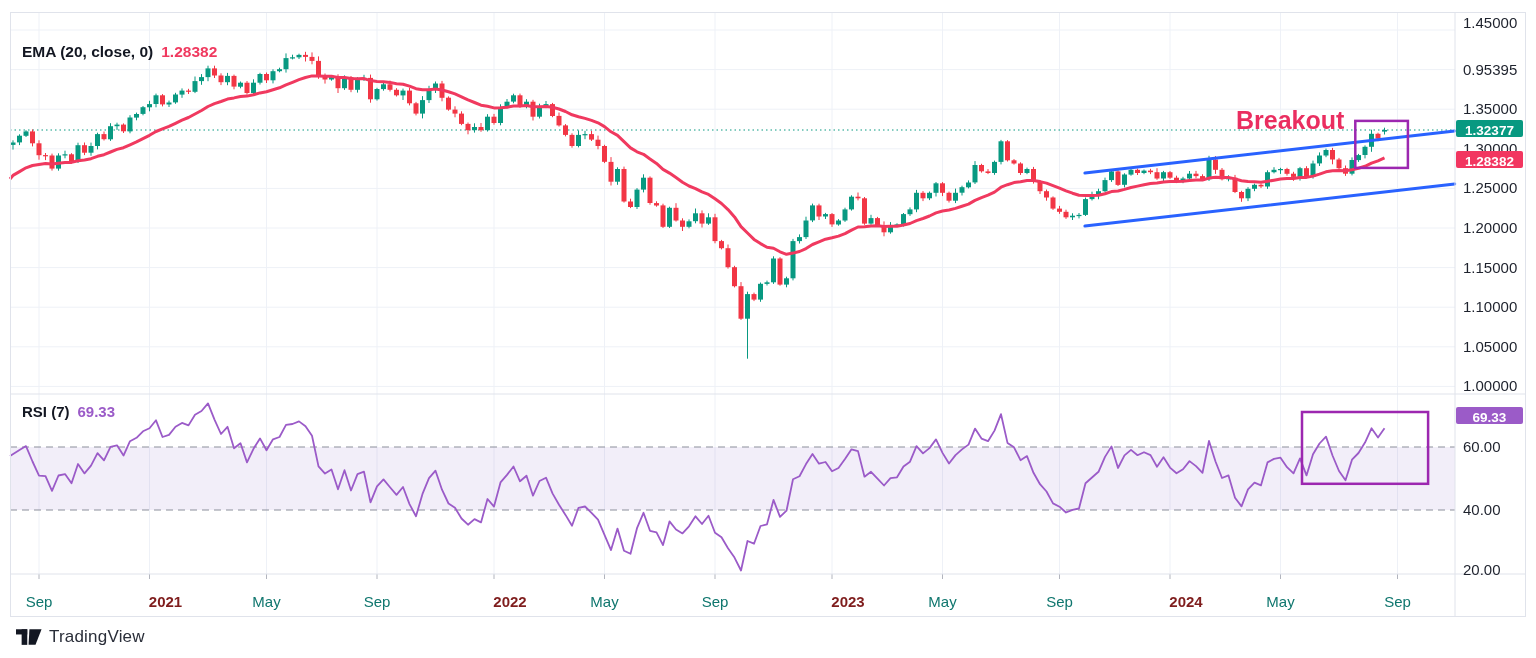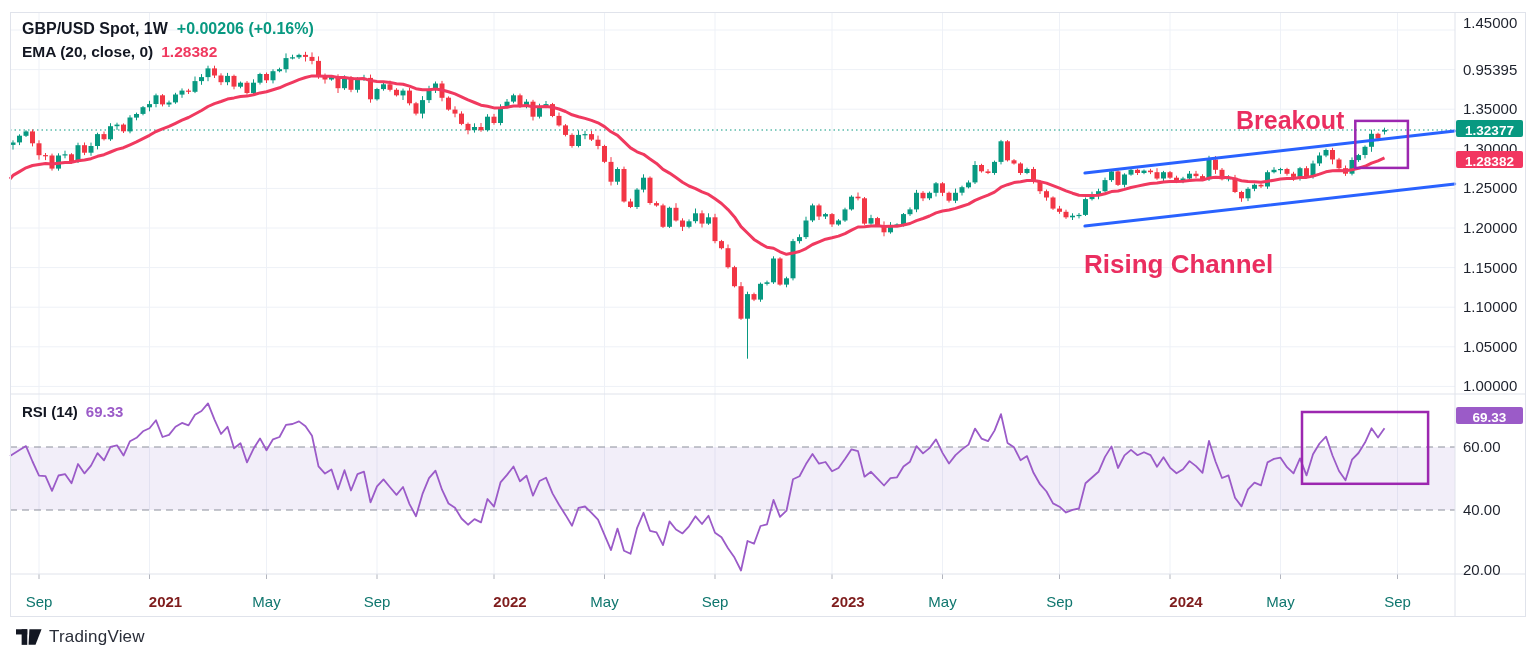--- a/index.html
+++ b/index.html
@@ -501,34 +501,30 @@
       <line x1="1084.9" y1="226" x2="1454.7" y2="184" stroke="#2962ff" stroke-width="3" stroke-linecap="round"></line>
       <path d="M10,456 L19.5,450 L26,446.1 L32.5,461.5 L39,475.6 L45.5,476.1 L52,490.9 L58.5,475.5 L65,474.1 L71.5,483.3 L78,464 L84.5,473.4 L91,465.7 L97.5,453.1 L104,460.3 L110.5,446.8 L117,445.3 L123.5,455.6 L130,441.2 L136.5,437.8 L143,431.3 L149.5,428.3 L156,420.3 L162.5,437 L169,434.9 L175.5,426.8 L182,422.9 L188.5,425.4 L195,414.7 L201.5,411 L208,403.4 L214.5,419.6 L221,434 L227.5,426.8 L234,448.3 L240.5,443.3 L247,462.4 L253.5,448.8 L260,438.4 L266.5,450.2 L273,439.3 L279.5,437 L286,424.9 L292.5,424 L299,421.4 L305.5,426.2 L312,435.7 L318.5,466.4 L325,473.6 L331.5,469.5 L338,489.3 L344.5,470.2 L351,490.5 L357.5,474.1 L364,471.7 L370.5,502.4 L377,486.4 L383.5,479.4 L390,487.3 L396.5,494.9 L403,487 L409.5,504.1 L416,516.2 L422.5,493.9 L429,478.1 L435.5,470.7 L442,489.7 L448.5,503.5 L455,507.8 L461.5,518.5 L468,524.7 L474.5,519.1 L481,522.4 L487.5,499 L494,506.6 L500.5,482.4 L507,474.9 L513.5,466.5 L520,481.3 L526.5,475.7 L533,495.7 L539.5,481 L546,477.7 L552.5,493.4 L559,504.7 L565.5,514.9 L572,525.8 L578.5,507.8 L585,506.5 L591.5,512.8 L598,519.7 L604.5,534.9 L611,550.1 L617.5,528.6 L624,550.7 L630.5,553.8 L637,528.2 L643.5,512.8 L650,530.8 L656.5,532.3 L663,545.1 L669.5,521.4 L676,529.5 L682.5,533.4 L689,526.3 L695.5,516.3 L702,524 L708.5,515.7 L715,532.7 L721.5,537.2 L728,548.2 L734.5,557.6 L741,570.5 L747.5,541 L754,543.7 L760.5,526 L767,524.3 L773.5,499.9 L780,516.9 L786.5,510.7 L793,479.2 L799.5,476.2 L806,464.1 L812.5,454 L819,463.7 L825.5,462 L832,471.3 L838.5,468 L845,459 L851.5,449.3 L858,451.1 L864.5,476.7 L871,471.8 L877.5,478.7 L884,485.5 L890.5,478.2 L897,477.3 L903.5,466.5 L910,461.7 L916.5,446.1 L923,453.4 L929.5,448.1 L936,439.4 L942.5,452.9 L949,463.5 L955.5,455.1 L962,449.4 L968.5,444.6 L975,428.6 L981.5,438.6 L988,441.2 L994.5,430.6 L1001,414.2 L1007.5,442.9 L1014,447.3 L1020.5,460.2 L1027,456.1 L1033.5,472.8 L1040,484.2 L1046.5,491.5 L1053,503.4 L1059.5,506.7 L1066,512.5 L1072.5,509.9 L1079,508.5 L1085.5,483.2 L1092,477.5 L1098.5,471.8 L1105,456.9 L1111.5,446.4 L1118,468 L1124.5,455.4 L1131,449.9 L1137.5,455.2 L1144,452.2 L1150.5,455.1 L1157,466.7 L1163.5,457.3 L1170,467.6 L1176.5,473.3 L1183,469.2 L1189.5,461.1 L1196,466.1 L1202.5,472.8 L1209,441 L1215.5,461.5 L1222,478 L1228.5,475.4 L1235,497.7 L1241.5,506.4 L1248,489.4 L1254.5,482.7 L1261,485.3 L1267.5,462.4 L1274,458.9 L1280.5,457.7 L1287,467.2 L1293.5,473.4 L1300,458.4 L1306.5,475.4 L1313,454.2 L1319.5,443.5 L1326,436.6 L1332.5,455.5 L1339,471 L1345.5,480.2 L1352,459.7 L1358.5,453 L1365,442.6 L1371.5,428.3 L1378,437.5 L1384.5,428.2" fill="none" stroke="#9b5bc8" stroke-width="1.8" stroke-linejoin="round"></path>
       <rect x="1355.3" y="120.9" width="52.6" height="47" fill="none" stroke="#9c27b0" stroke-width="2.5"></rect>
       <rect x="1302" y="412" width="126.1" height="71.8" fill="none" stroke="#9c27b0" stroke-width="2.5"></rect>
       <line x1="10" y1="394" x2="1526" y2="394" stroke="#e0e3eb" stroke-width="1"></line>
       <line x1="10" y1="574" x2="1526" y2="574" stroke="#e0e3eb" stroke-width="1"></line>
       <line x1="1455" y1="12" x2="1455" y2="617" stroke="#e0e3eb" stroke-width="1"></line>
       <rect x="10.5" y="12.5" width="1515" height="604" fill="none" stroke="#e0e3eb" stroke-width="1"></rect>
     </svg>
 
-  <div class="legend l1">
-    <span class="sym">GBP/USD Spot, 1W</span><span id="ohlc"></span><span class="chg">+0.00206 (+0.16%)</span>
-  </div>
 
   <div class="legend l2">
     <span>EMA (20, close, 0)</span><span class="emaval">1.28382</span>
   </div>
 
   <div class="legend l3">
-    <span>RSI (14)</span><span class="rsival">69.33</span>
+    <span>RSI (7)</span><span class="rsival">69.33</span>
   </div>
 
   <div class="anno breakout" style="color: rgb(234, 46, 96);">Breakout</div>
-  <div class="anno channel" style="color: rgb(234, 46, 96);">Rising Channel</div>
 
   <div id="price-labels">
       <span class="axis-label" style="left: 1463px; top: 14px;">1.45000</span>
       <span class="axis-label" style="left: 1463px; top: 60.6px;">0.95395</span>
       <span class="axis-label" style="left: 1463px; top: 100.2px;">1.35000</span>
       <span class="axis-label" style="left: 1463px; top: 139.8px;">1.30000</span>
       <span class="axis-label" style="left: 1463px; top: 179.4px;">1.25000</span>
       <span class="axis-label" style="left: 1463px; top: 219px;">1.20000</span>
       <span class="axis-label" style="left: 1463px; top: 258.6px;">1.15000</span>
       <span class="axis-label" style="left: 1463px; top: 298.2px;">1.10000</span>

